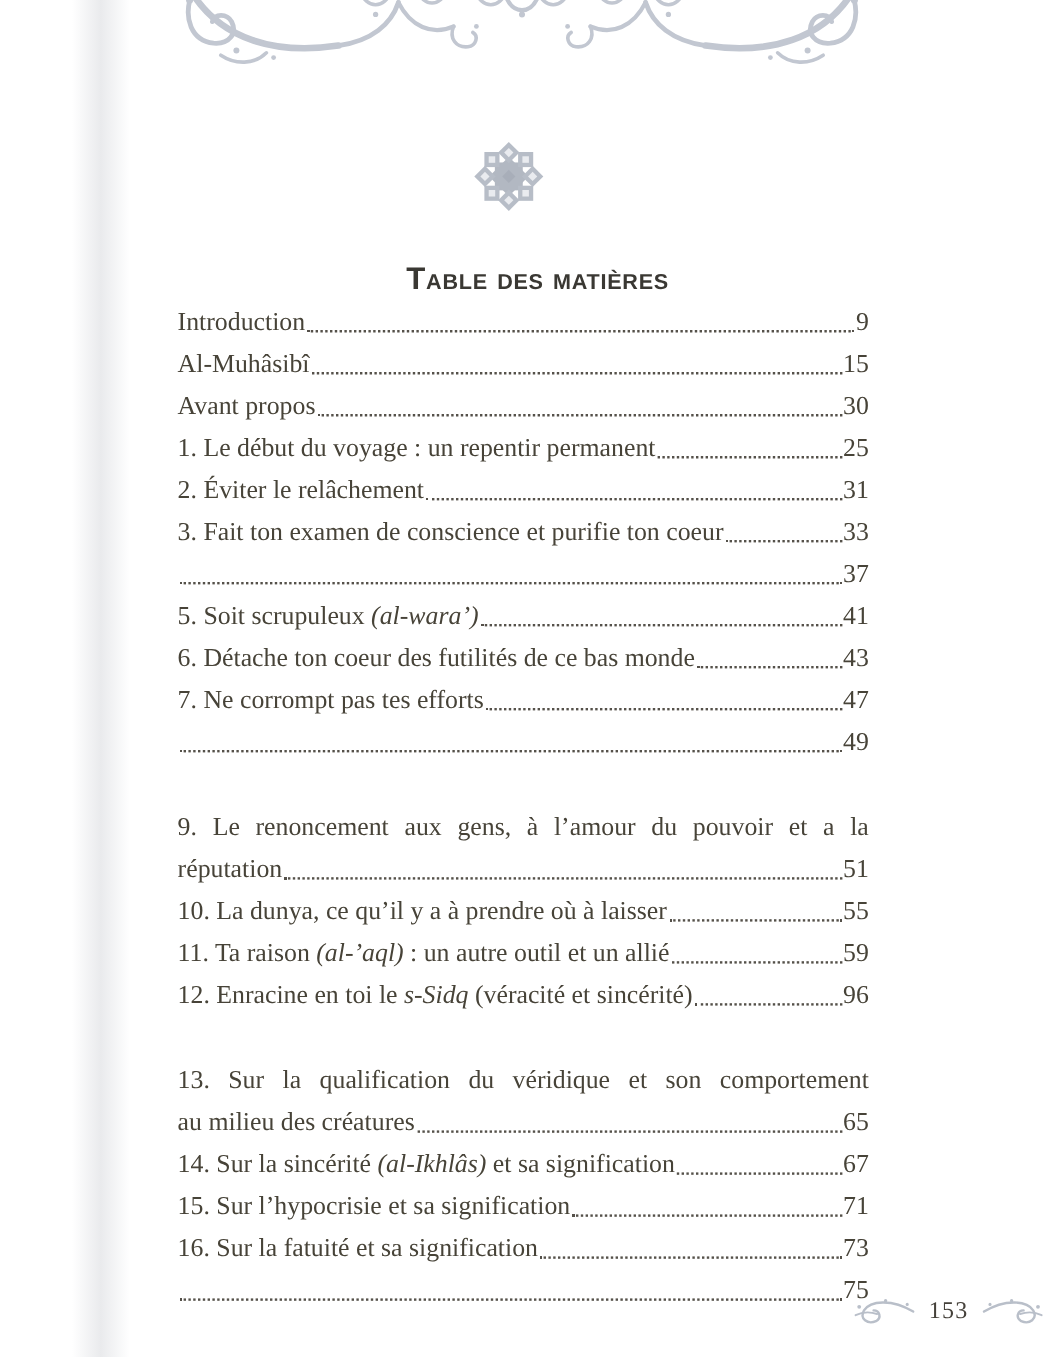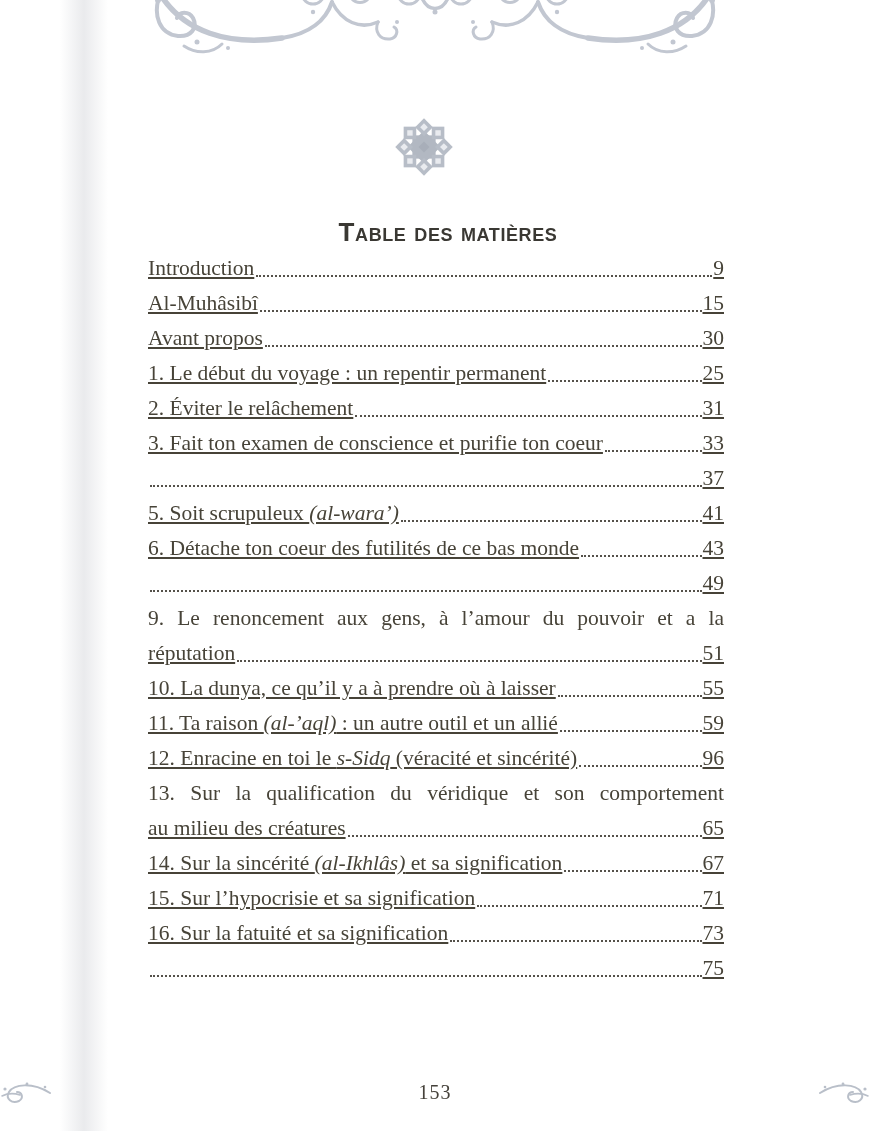--- a/index.html
+++ b/index.html
@@ -26,34 +26,34 @@
     font-family:"Liberation Sans","DejaVu Sans",sans-serif;
     font-variant:small-caps;
     font-weight:700; font-size:26px; letter-spacing:0.6px;
     color:#3a3833;
   }
   .toc {
     position:absolute; top:251px; left:148px; width:576px;
     font-size:21.5px; line-height:35px;
   }
   .toc-entry { margin:0; }
-  .toc-line.full { text-align:justify; text-align-last:justify; }
-  .toc-line.last { display:flex; align-items:flex-end;text-decoration:underline; }
+  .toc-line.full { text-align:justify; text-align-last:justify;margin-top:36px; }
+  .toc-line.last { display:flex; align-items:flex-end; }
   .toc-text { white-space:nowrap; }
   .it { font-style:italic; }
   .leader {
     flex:1 1 auto; min-width:10px;
     align-self:flex-end;
     border-bottom:2.4px dotted #55514a;
     margin:0 1px 9px 2px;
   }
   .toc-page { white-space:nowrap; }
   .footer {
     position:absolute; top:1079px; left:0; width:870px;
-    display:flex; align-items:center; justify-content:space-between; gap:11px;
+    display:flex; align-items:center; justify-content:flex-end; gap:11px;
     font-size:20px; letter-spacing:1px; color:#45413a;
   }
   .footer svg { display:block; }
 </style>
 </head>
 <body>
 
 <div class="page">
 
   <div class="edge-shadow"></div>
@@ -184,20 +184,27 @@
       </div>
       <div class="toc-entry">
         <div class="toc-line last">
           <span class="toc-text"><span>6. Détache ton coeur des futilités de ce bas monde</span></span>
           <span class="leader"></span>
           <span class="toc-page">43</span>
         </div>
       </div>
       <div class="toc-entry">
         <div class="toc-line last">
+          <span class="toc-text"><span>7. Ne corrompt pas tes efforts</span></span>
+          <span class="leader"></span>
+          <span class="toc-page">47</span>
+        </div>
+      </div>
+      <div class="toc-entry">
+        <div class="toc-line last">
           <span class="leader"></span>
           <span class="toc-page">49</span>
         </div>
       </div>
       <div class="toc-entry">
         <div class="toc-line full"><span class="toc-text"><span>9. Le renoncement aux gens, à l’amour du pouvoir et a la</span></span></div>
         <div class="toc-line last">
           <span class="toc-text"><span>réputation</span></span>
           <span class="leader"></span>
           <span class="toc-page">51</span>

